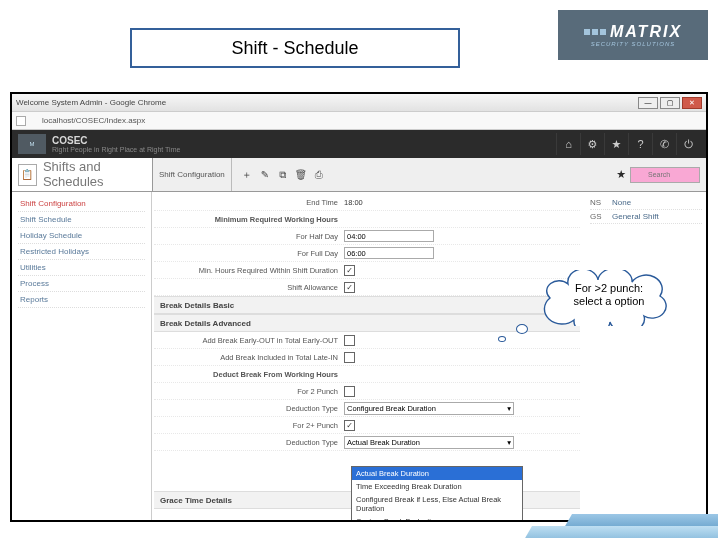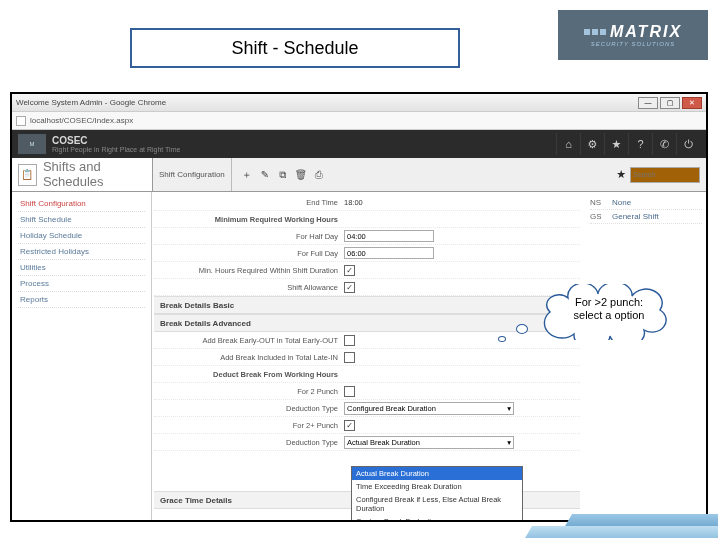--- a/index.html
+++ b/index.html
@@ -17,42 +17,42 @@
 
 .browser-frame { position: absolute; left: 10px; top: 92px; right: 10px; bottom: 16px; border: 2px solid #000; background: #fff; overflow: hidden; }
 
 
 .win-title { height: 18px; background: linear-gradient(#f7f7f7,#e2e2e2); border-bottom: 1px solid #ccc; display: flex; align-items: center; font-size: 8px; padding: 0 4px; }
 .win-title-text { flex: 1; color: #444; }
 .win-btns { display: flex; gap: 2px; }
 .win-btn { width: 20px; height: 12px; border: 1px solid #888; background: #eee; font-size: 7px; display: flex; align-items: center; justify-content: center; }
 .win-btn.close { background: #d05a4a; color: #fff; border-color: #a03a2a; }
 
-.addr-bar { height: 18px; background: #f8f8f8; border-bottom: 1px solid #ccc; display: flex; align-items: center; font-size: 8px; padding: 0 4px; color: #555; gap: 4px; }
+.addr-bar { height: 18px; background: #f8f8f8; border-bottom: 1px solid #ccc; display: flex; align-items: center; font-size: 8px; padding: 0 4px; color: #555; gap: 16px; }
 .addr-icon { width: 10px; height: 10px; background: #fff; border: 1px solid #aaa; }
 
 
 .app-header { height: 28px; background: #2b2b2b; display: flex; align-items: center; color: #ccc; font-size: 8px; padding: 0 6px; }
 .app-logo { width: 28px; height: 20px; background: #505a62; margin-right: 6px; display: flex; align-items: center; justify-content: center; color: #c2dfef; font-size: 6px; }
 .app-name { font-weight: bold; font-size: 10px; color: #d8d8d8; }
 .app-sub { font-size: 7px; color: #888; }
 .app-icons { margin-left: auto; display: flex; gap: 0; }
 .app-icon { width: 24px; height: 22px; border-left: 1px solid #3a3a3a; display: flex; align-items: center; justify-content: center; color: #ccc; font-size: 11px; }
 
 
 .sub-bar { height: 34px; border-bottom: 1px solid #999; display: flex; align-items: stretch; }
 .sub-left { width: 140px; display: flex; align-items: center; gap: 6px; padding: 0 6px; background: #fff; }
 .sub-left-icon { width: 22px; height: 22px; border: 1px solid #aaa; display: flex; align-items: center; justify-content: center; color: #888; font-size: 10px; }
 .sub-left-text { font-size: 13px; color: #777; line-height: 1.1; }
 .sub-toolbar { flex: 1; background: #efefef; border-left: 1px solid #999; display: flex; align-items: center; padding: 0 6px; }
 .toolbar-title { font-size: 8px; color: #555; margin-right: 6px; border-right: 1px solid #bbb; padding-right: 6px; height: 100%; display: flex; align-items: center; }
 .tbtn { width: 18px; height: 18px; display: flex; align-items: center; justify-content: center; font-size: 10px; color: #444; }
 .sub-right { width: 120px; background: #efefef; display: flex; align-items: center; justify-content: flex-end; padding-right: 6px; gap: 4px; }
 .star { color: #2a2a2a; font-size: 11px; }
-.search-box { width: 70px; height: 16px; border: 1px solid #aaa; background: #a16207; font-size: 7px; padding: 0 2px; }
+.search-box { width: 70px; height: 16px; border: 1px solid #aaa; background: #f9a8d4; font-size: 7px; padding: 0 17px; }
 
 
 .main { position: absolute; top: 98px; left: 0; right: 0; bottom: 0; display: flex; }
 .sidebar { width: 140px; border-right: 1px solid #ccc; padding: 4px 6px; background: #fff; }
 .sidebar-item { font-size: 8px; color: #5a7a9a; padding: 3px 2px; border-bottom: 1px dotted #ddd; cursor: pointer; }
 .sidebar-item.active { color: #c44; }
 .center { flex: 1; overflow: hidden; position: relative; padding: 2px 6px 2px 2px; background: #fff; }
 .right-list { width: 120px; padding: 4px; background: #fff; }
 .rlist-row { display: flex; font-size: 8px; color: #4a6a8a; padding: 2px 0; border-bottom: 1px dotted #e0e0e0; }
 .rlist-code { width: 22px; color: #666; }
@@ -65,21 +65,21 @@
 .form-select { width: 170px; height: 13px; border: 1px solid #aaa; font-size: 7.5px; background: #fff; padding: 0 2px; display: flex; align-items: center; justify-content: space-between; }
 .checkbox { width: 11px; height: 11px; border: 1px solid #666; display: inline-flex; align-items: center; justify-content: center; font-size: 8px; color: #333; background: #fff; }
 .section-hdr { height: 17px; background: #f2f2f2; font-size: 8px; font-weight: bold; display: flex; align-items: center; padding: 8px 6px; color: #444; border-top: 1px solid #ddd; border-bottom: 1px solid #ddd; }
 
 
 .dropdown-open { position: absolute; left: 199px; width: 172px; border: 1px solid #666; background: #fff; z-index: 5; }
 .drop-item { font-size: 7.5px; padding: 2px 4px; color: #333; }
 .drop-item.sel { background: #2a6fd6; color: #fff; }
 
 
-.cloud { position: absolute; left: 530px; top: 284px; width: 150px; height: 56px; z-index: 20; }
+.cloud { position: absolute; left: 530px; top: 270px; width: 150px; height: 56px; z-index: 20; }
 .cloud svg { width: 100%; height: 100%; }
 .cloud-text { position: absolute; top: 12px; left: 20px; right: 12px; font-size: 11px; text-align: center; line-height: 1.2; font-family: "Segoe UI", Arial; }
 .bubble1 { position: absolute; left: 516px; top: 324px; width: 12px; height: 10px; border: 1px solid #2a5a9a; border-radius: 50%; background: #fff; z-index: 20; }
 .bubble2 { position: absolute; left: 498px; top: 336px; width: 8px; height: 6px; border: 1px solid #2a5a9a; border-radius: 50%; background: #fff; z-index: 20; }
 
 
 .stripe { position: absolute; bottom: 0; right: 0; width: 260px; height: 30px; pointer-events: none; }
 .stripe::before, .stripe::after { content: ""; position: absolute; right: -30px; bottom: -2px; height: 14px; transform: skewX(-30deg); }
 .stripe::before { width: 180px; background: linear-gradient(#9cc7e6,#6fa7cf); bottom: 10px; }
 .stripe::after { width: 220px; background: linear-gradient(#bedff2,#8cbddd); }

